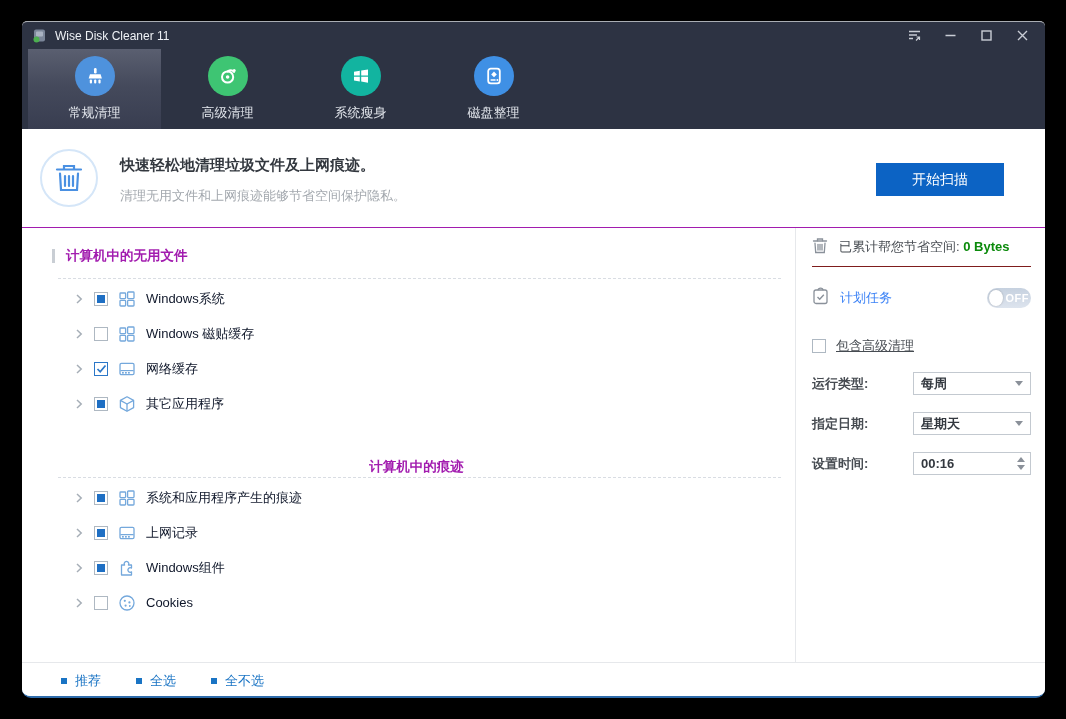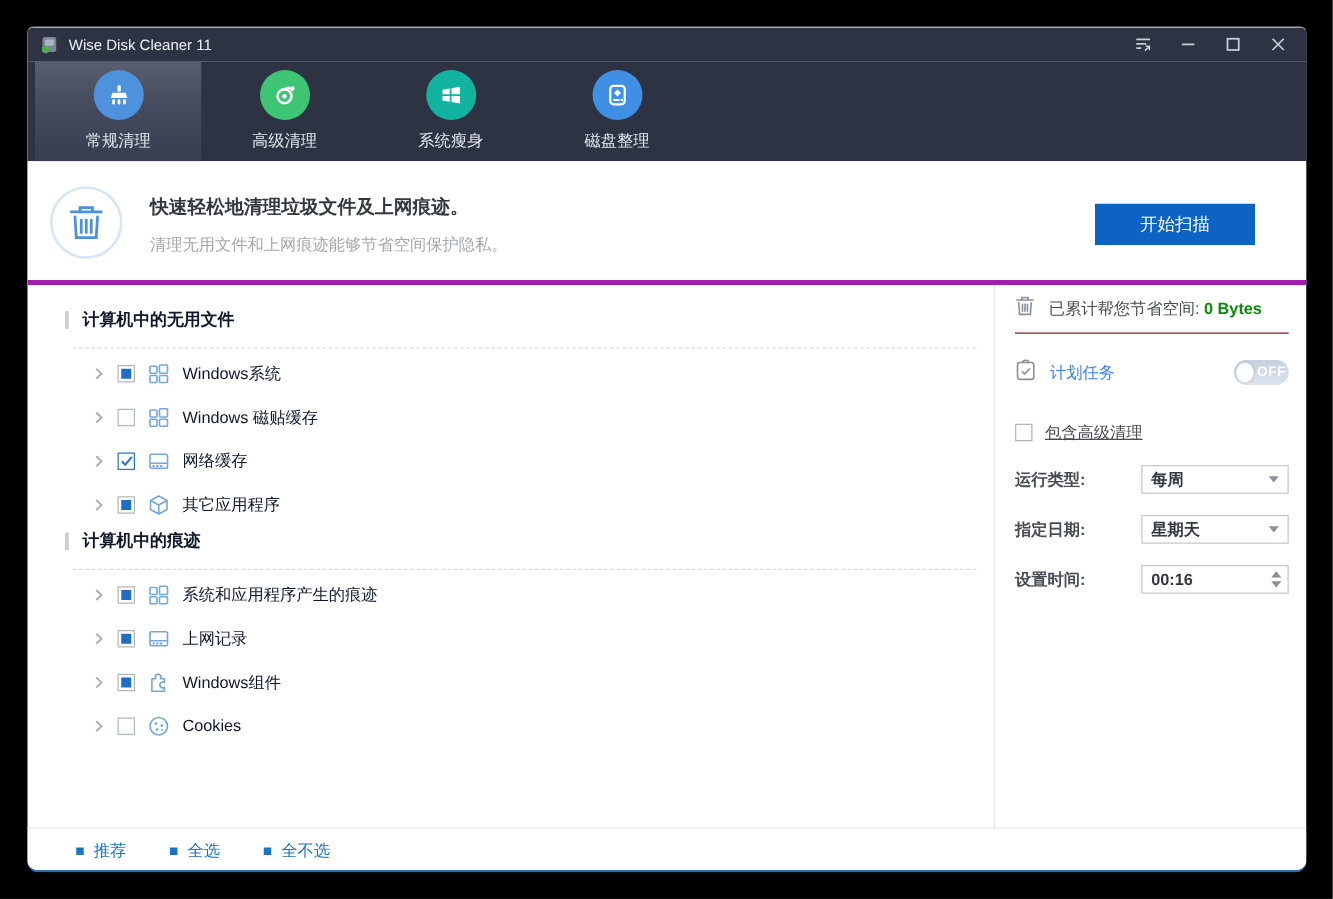--- a/index.html
+++ b/index.html
@@ -20,39 +20,39 @@
   .tab { width:133px; display:flex; flex-direction:column; align-items:center; justify-content:center; gap:8px; }
   .tab.selected { background:linear-gradient(180deg,#5a5f70 0%, #454a5c 45%, #383d50 100%); }
   .tab-circle { width:40px; height:40px; border-radius:50%; display:flex; align-items:center; justify-content:center; }
   .tc-blue   { background:#4e92dd; }
   .tc-green  { background:#3ec573; }
   .tc-teal   { background:#12b4a0; }
   .tc-blue2  { background:#3f90e5; }
   .tab-label { font-size:13px; color:#e2e6ec; }
 
   
-  .header { height:99px; position:relative; background:#fff; border-bottom:4px solid #a21caf; }
+  .header { height:99px; position:relative; background:#fff; border-bottom:1px solid #a21caf; }
   .hero-circle { position:absolute; left:18px; top:20px; width:58px; height:58px;
                  border:2px solid #d5e6f8; border-radius:50%;
                  display:flex; align-items:center; justify-content:center; }
   .hero-title { position:absolute; left:98px; top:27px; font-size:15px; font-weight:bold; color:#33383f; }
   .hero-sub   { position:absolute; left:98px; top:58px; font-size:13px; color:#a3a8ae; }
   .scan-btn { position:absolute; left:854px; top:34px; width:128px; height:33px;
               background:#0c63c4; color:#fff; font-size:14px; border:none; cursor:pointer; }
 
   
   .content { display:flex; height:434px; }
   .left  { width:774px; border-right:1px solid #e6e8eb; padding:12px 14px 0 30px; }
   .right { flex:1; padding:0 14px 0 16px; }
 
   .section-head { display:flex; align-items:center; gap:11px; height:16px; margin-top:8px; }
   .section-bar  { width:3px; height:14px; background:#c9ced4; }
-  .section-title { color:#0f172a; font-weight:bold; font-size:13.5px; }
+  .section-title { color:#a21caf; font-weight:bold; font-size:13.5px; }
   .dashed { border-top:1px dashed #d9dde3; margin:14px 0 2px 6px; }
-  .sec2 { margin-top:4px; }
+  .sec2 { margin-top:26px;flex-direction:column; }
 
   .tree-row { height:35px; display:flex; align-items:center; padding-left:22px; gap:10px; cursor:default; }
   .chevron { display:flex; }
   .cb { width:14px; height:14px; border:1px solid #aeb8c2; background:#fff;
         display:flex; align-items:center; justify-content:center; }
   .cb-partial .cb-inner { width:8px; height:8px; background:#1e6fc4; }
   .cb-checked { border-color:#2b77c8; }
   .tree-icon { display:flex; }
   .tree-label { font-size:13px; color:#0f172a; }
 

